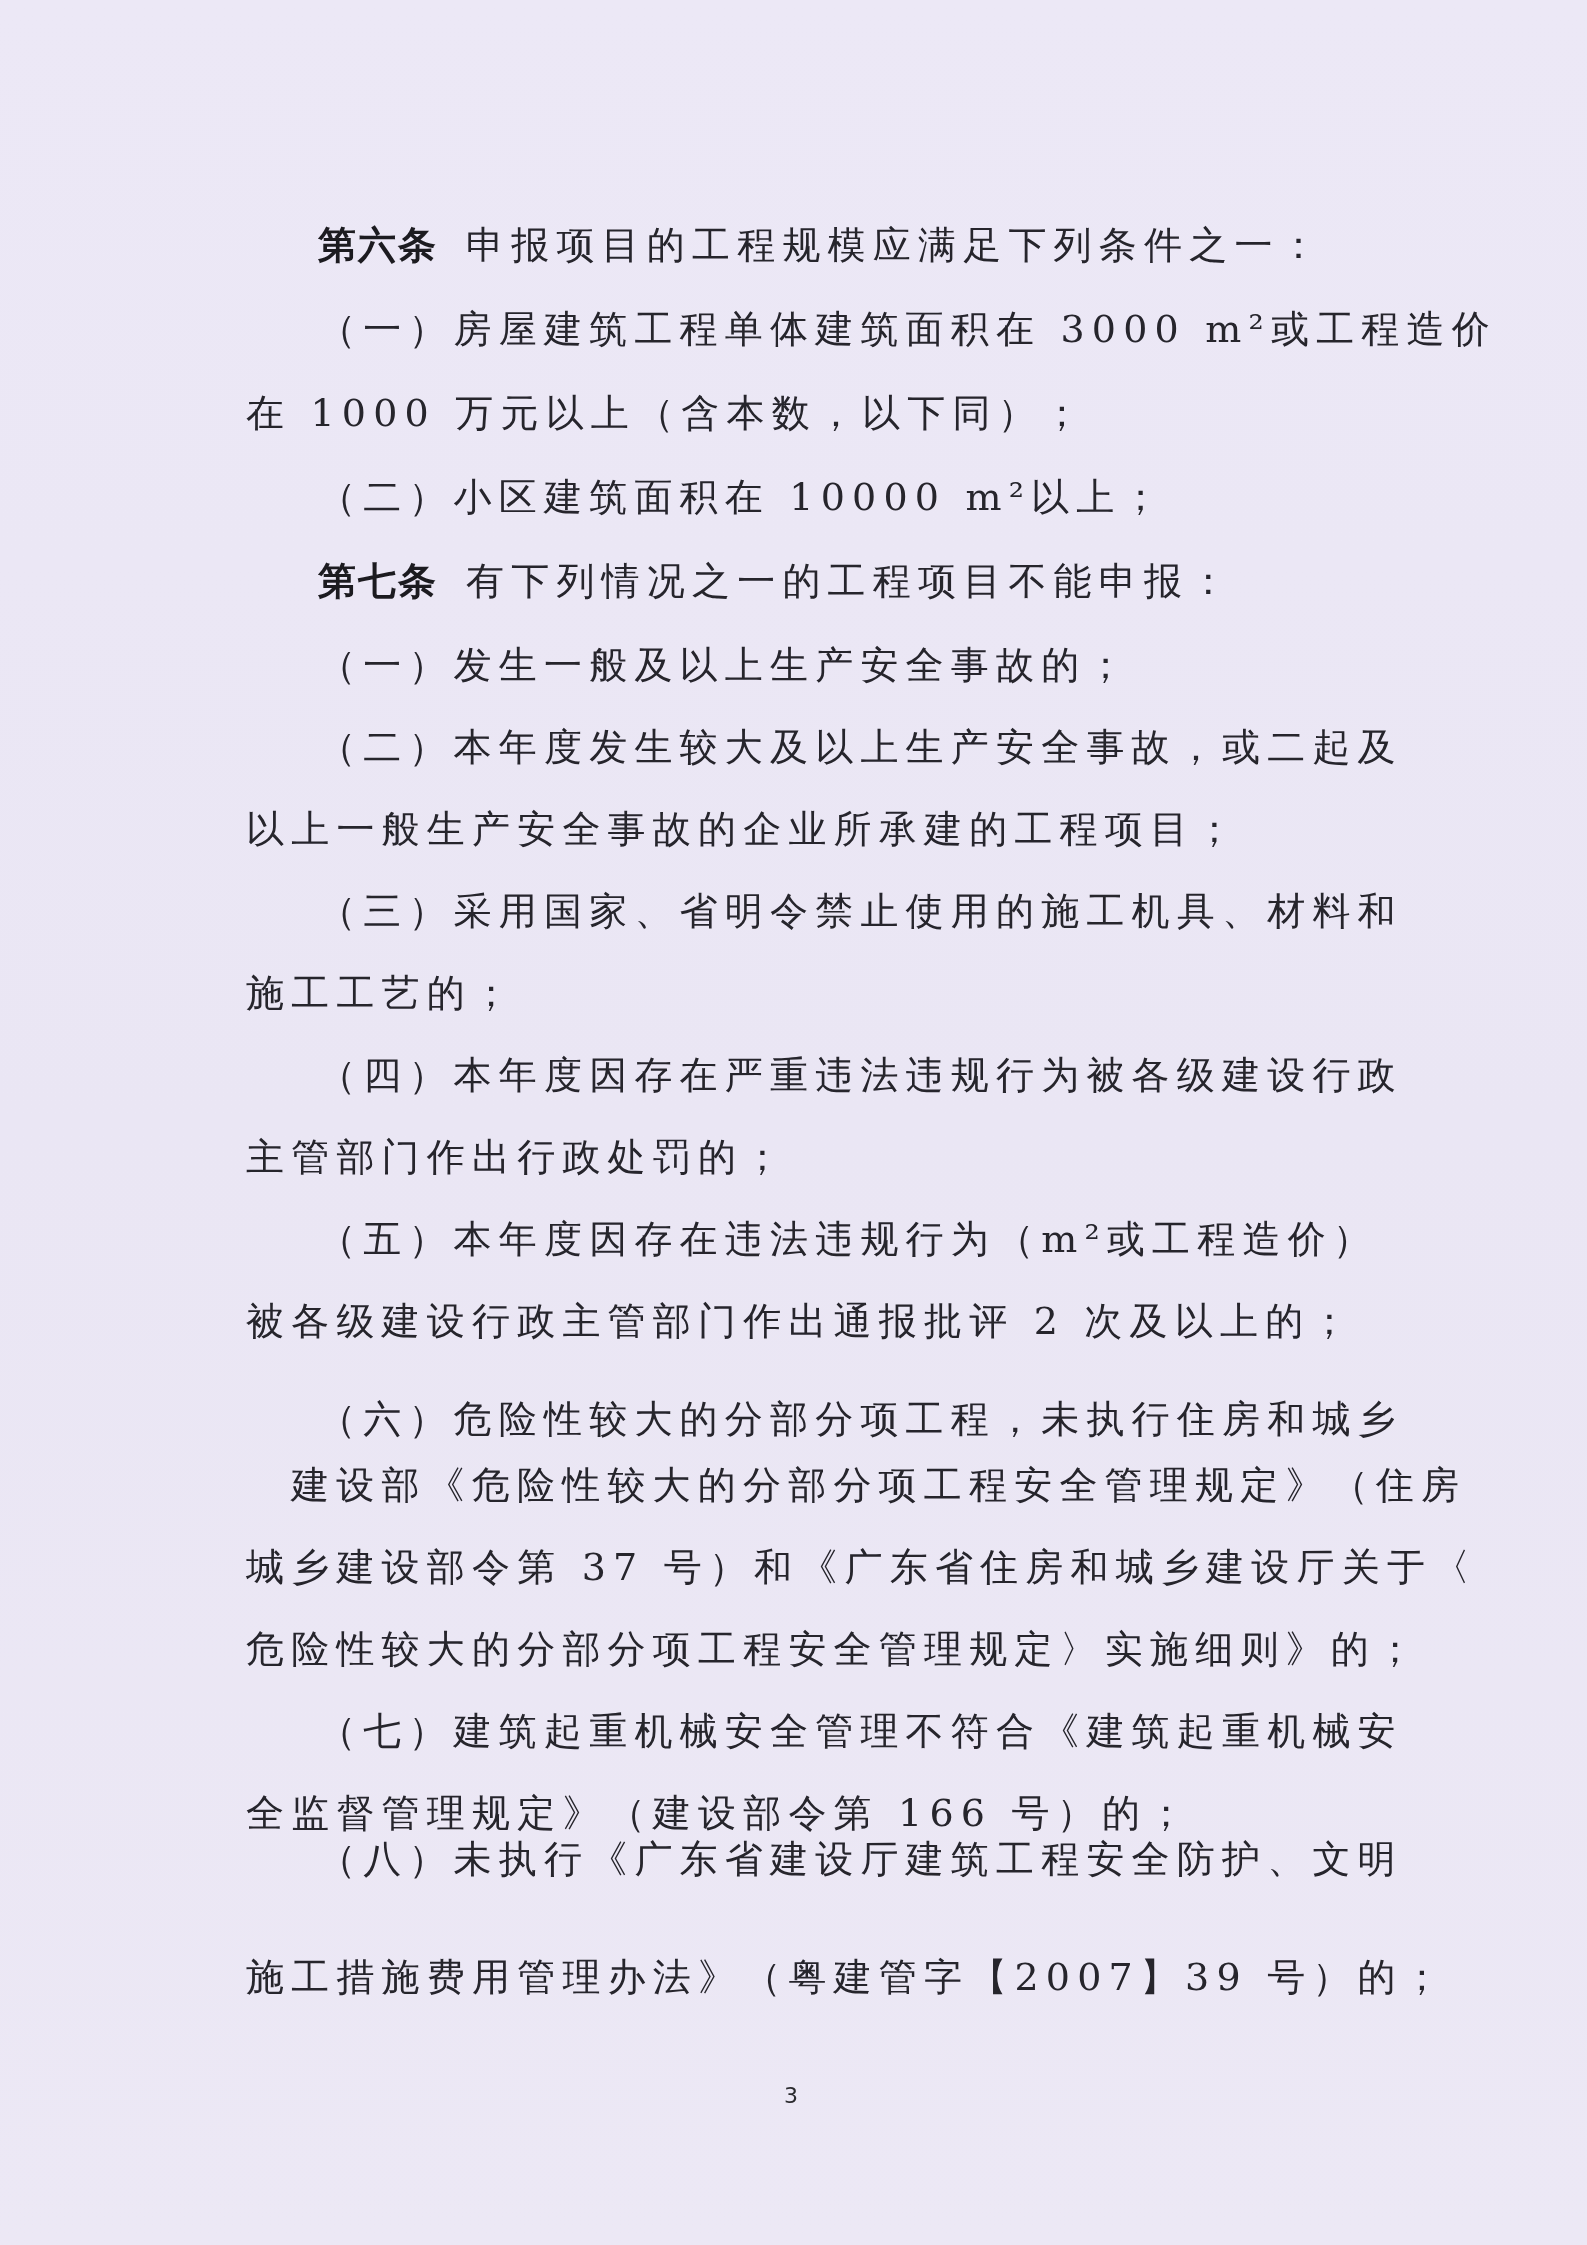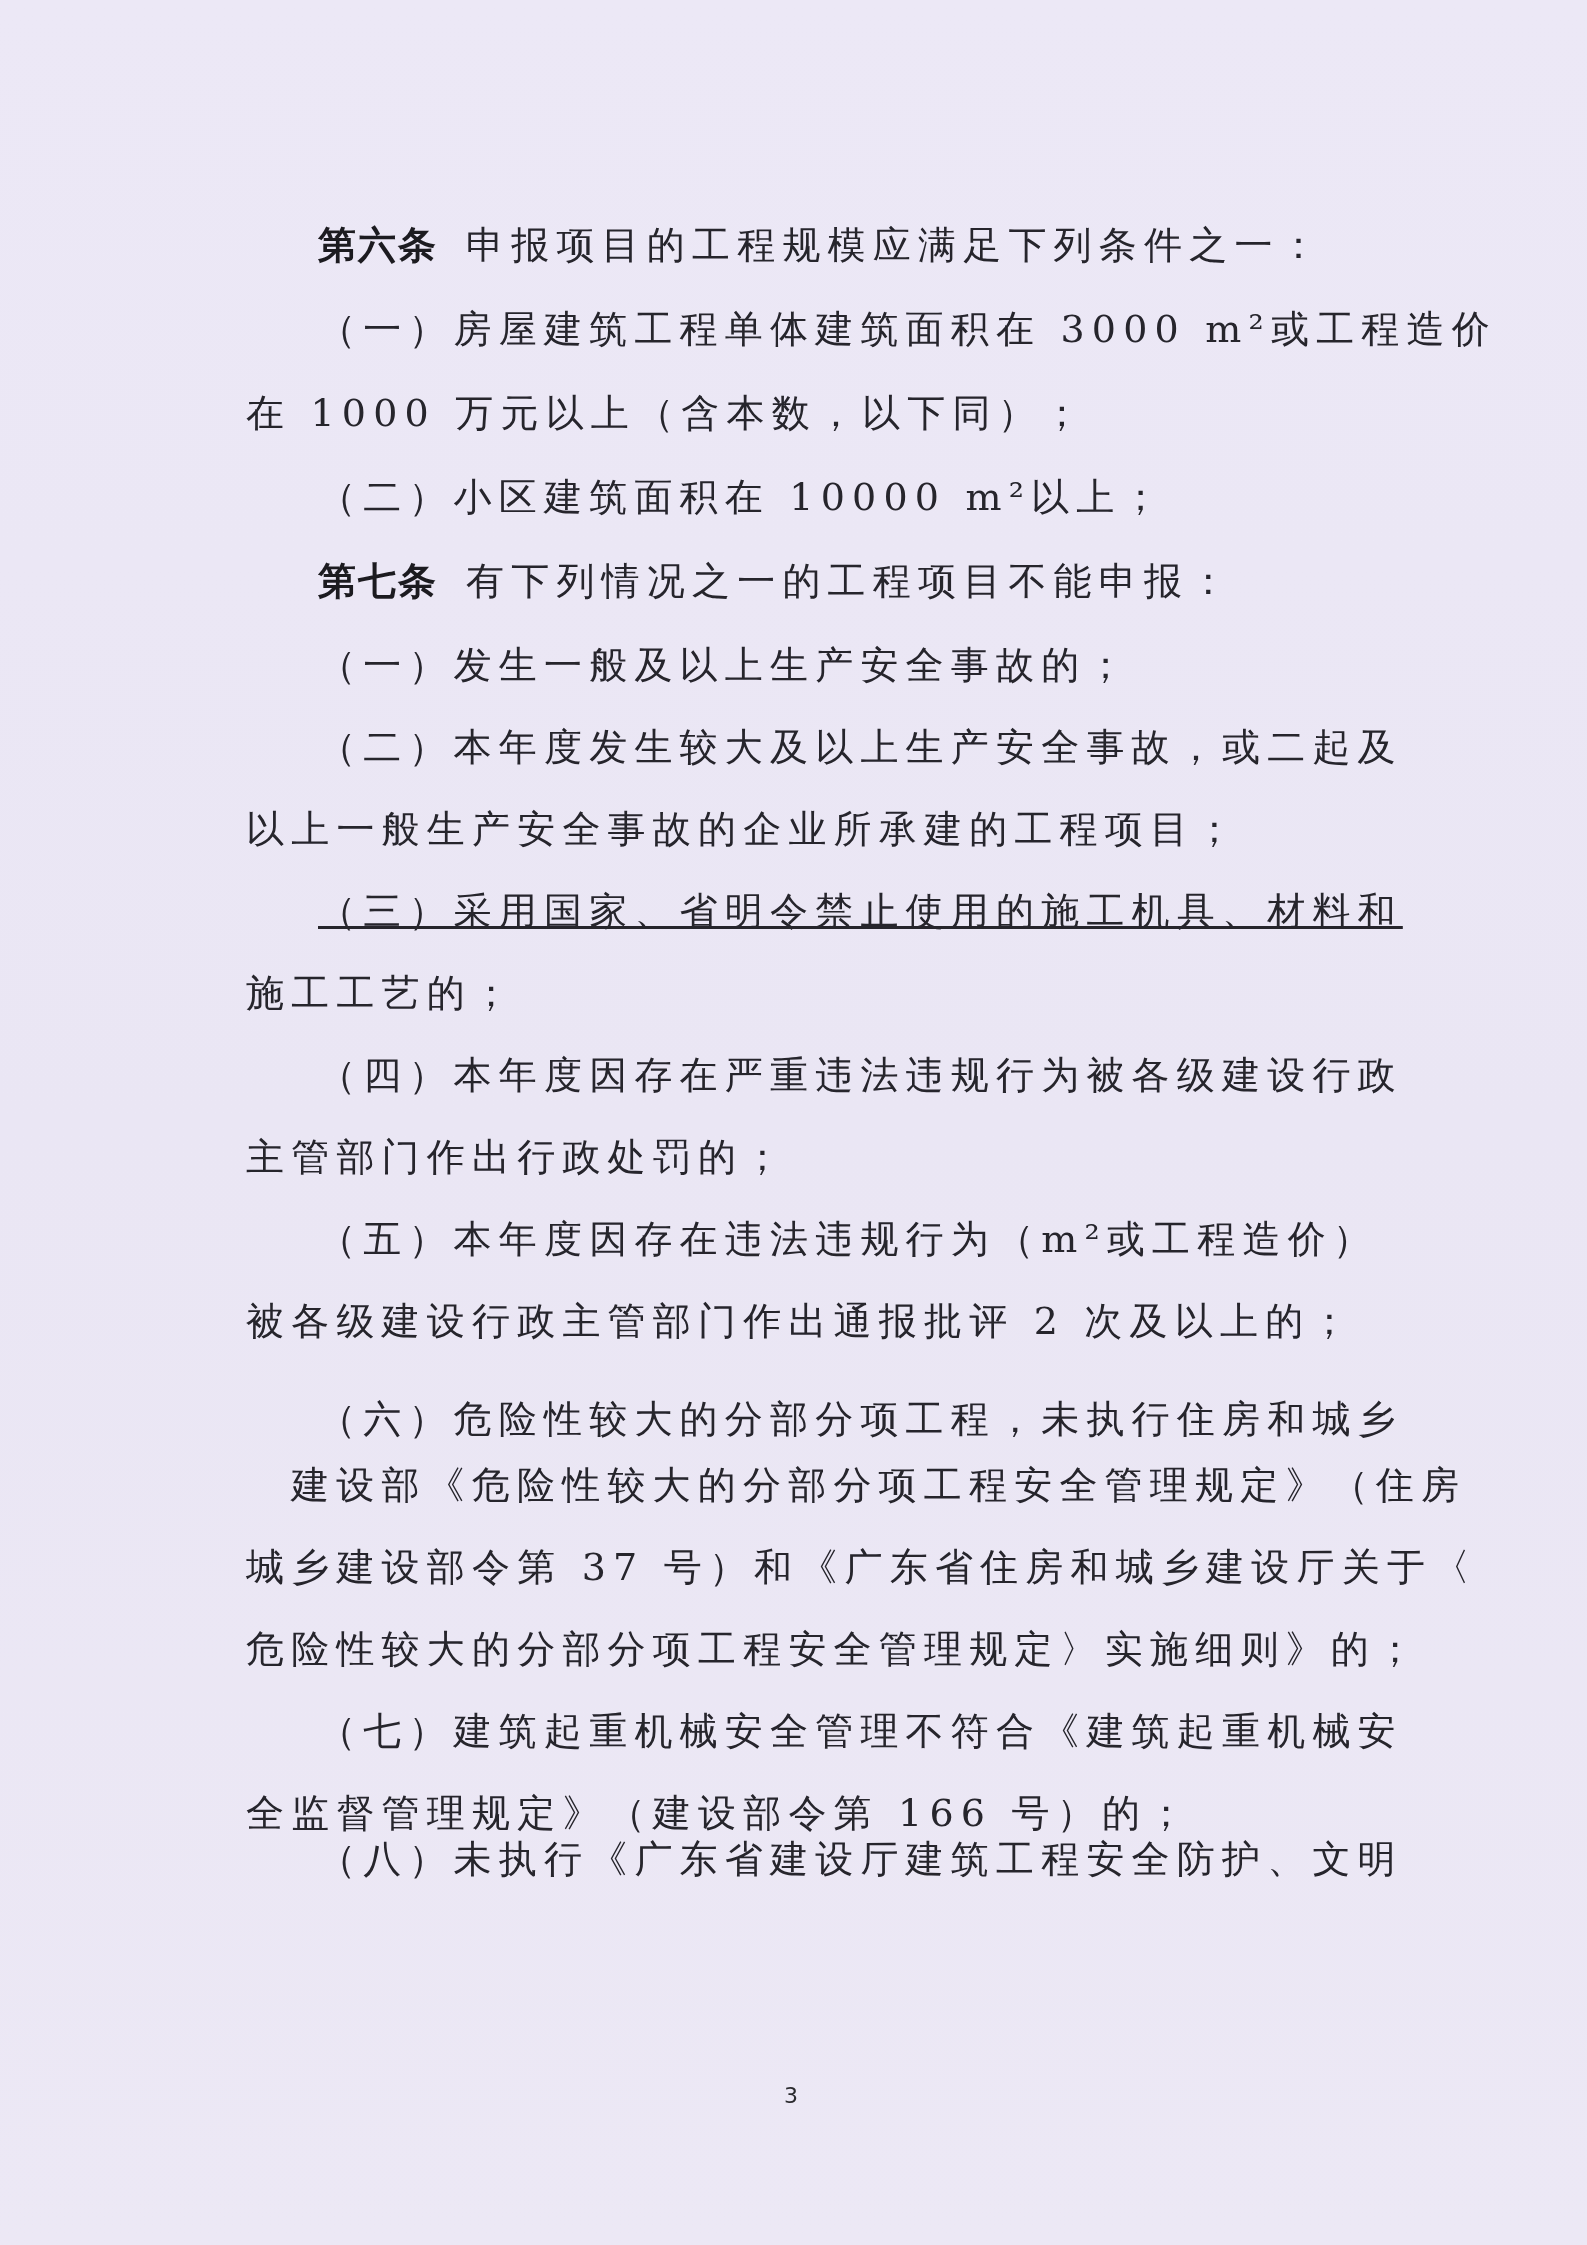--- a/index.html
+++ b/index.html
@@ -64,33 +64,34 @@
 
   <div class="line indent" style="top:558px;">
     <span class="heading-label">第七条</span><span>有下列情况之一的工程项目不能申报：</span>
   </div>
 
   <div class="line indent" style="top:642px;">（一）发生一般及以上生产安全事故的；</div>
 
   <div class="line indent" style="top:724px;">（二）本年度发生较大及以上生产安全事故，或二起及</div>
   <div class="line" style="top:806px;">以上一般生产安全事故的企业所承建的工程项目；</div>
 
-  <div class="line indent" style="top:888px;text-decoration:underline;">（三）采用国家、省明令禁止使用的施工机具、材料和</div>
+  <div class="line indent" style="top:888px;">（三）采用国家、省明令禁止使用的施工机具、材料和</div>
   <div class="line" style="top:970px;">施工工艺的；</div>
 
   <div class="line indent" style="top:1052px;">（四）本年度因存在严重违法违规行为被各级建设行政</div>
   <div class="line" style="top:1134px;">主管部门作出行政处罚的；</div>
 
   <div class="line indent" style="top:1216px;">（五）本年度因存在违法违规行为（m²或工程造价）</div>
   <div class="line" style="top:1298px;">被各级建设行政主管部门作出通报批评 2 次及以上的；</div>
 
   <div class="line indent" style="top:1380px;margin-top:16px;">（六）危险性较大的分部分项工程，未执行住房和城乡</div>
   <div class="line" style="top:1462px;margin-left:45px;">建设部《危险性较大的分部分项工程安全管理规定》（住房</div>
   <div class="line" style="top:1544px;">城乡建设部令第 37 号）和《广东省住房和城乡建设厅关于〈</div>
   <div class="line" style="top:1626px;">危险性较大的分部分项工程安全管理规定〉实施细则》的；</div>
 
   <div class="line indent" style="top:1708px;">（七）建筑起重机械安全管理不符合《建筑起重机械安</div>
   <div class="line" style="top:1790px;">全监督管理规定》（建设部令第 166 号）的；</div>
 
   <div class="line indent" style="top:1836px;">（八）未执行《广东省建设厅建筑工程安全防护、文明</div>
+  <div class="line" style="top:1954px;">施工措施费用管理办法》（粤建管字【2007】39 号）的；</div>
 
   <div class="page-number">3</div>
 </div>
 
 </body></html>

